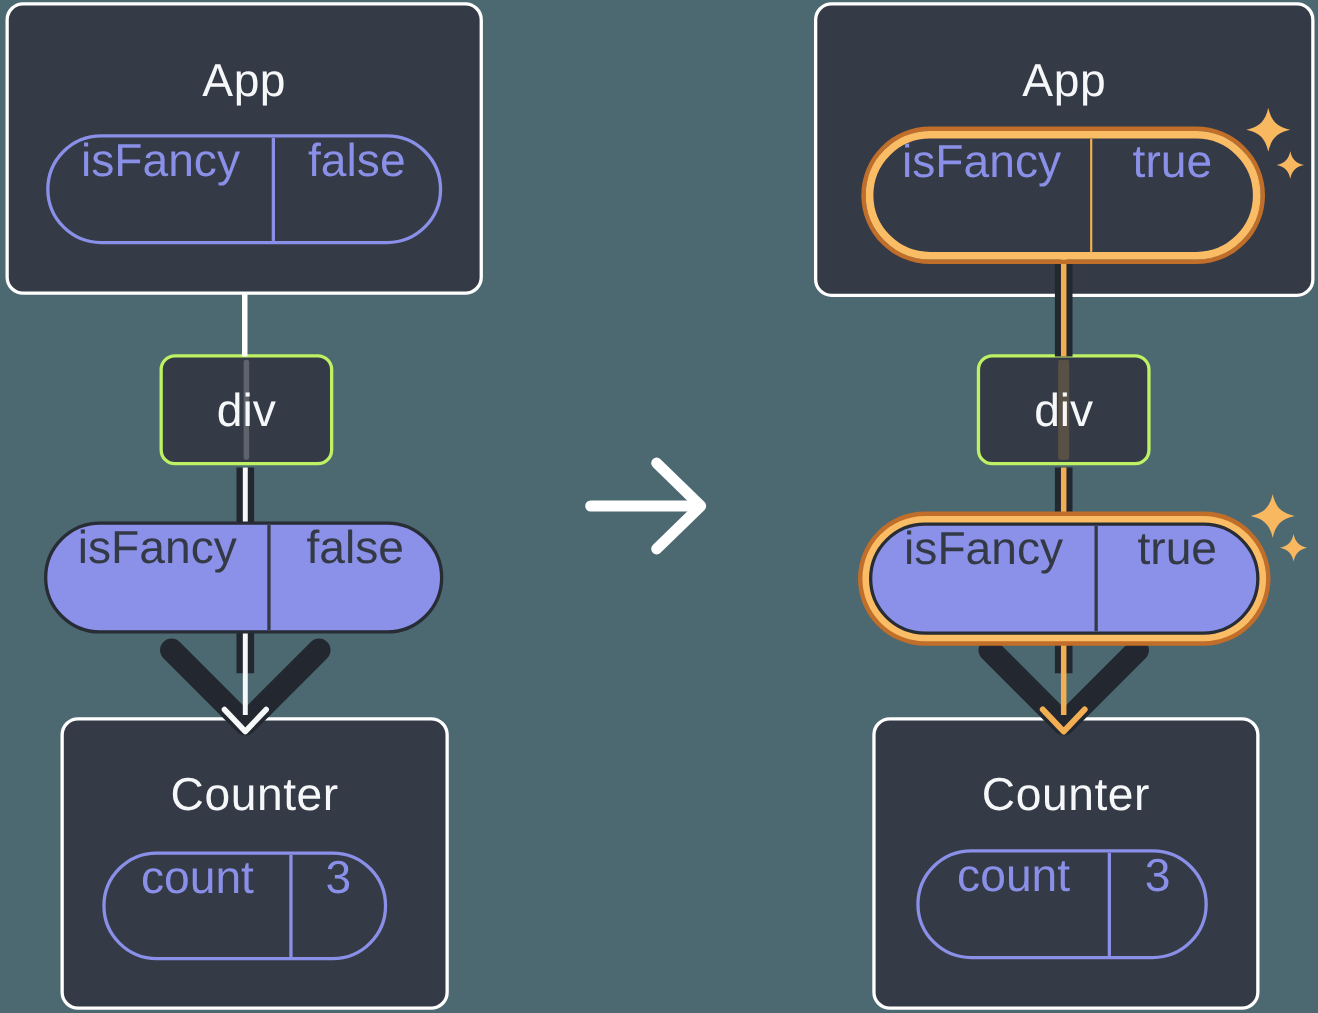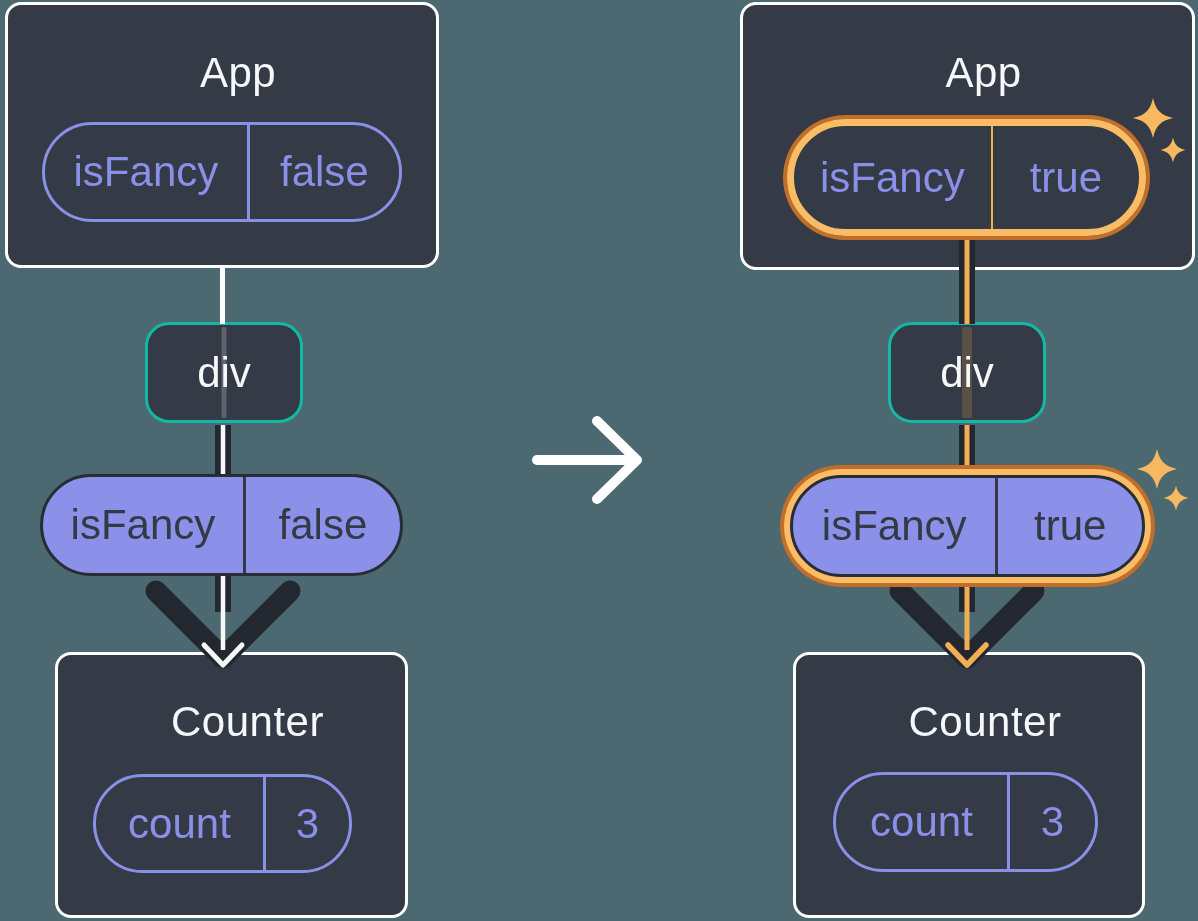--- a/index.html
+++ b/index.html
@@ -8,24 +8,24 @@
     background:#4C6870;
     font-family:"Liberation Sans","DejaVu Sans",sans-serif;
   }
   .card{
     position:absolute;background:#343A46;border:3px solid #FFFFFF;
     border-radius:16px;box-sizing:border-box;z-index:1;
   }
   .card-title{
     position:absolute;left:0;width:100%;text-align:center;
     color:#F6F7F9;font-size:42px;font-weight:500;letter-spacing:0.5px;
-    z-index:2;line-height:1;padding-left:16px;
+    z-index:2;line-height:1;
   }
   .pill{
-    position:absolute;display:flex;align-items:center;box-sizing:border-box;
+    position:absolute;display:flex;align-items:flex-start;box-sizing:border-box;
     border-radius:70px;z-index:10;overflow:hidden;
   }
   .pill .cell{
     display:flex;align-items:center;justify-content:center;
     font-size:42px;line-height:1;white-space:nowrap;
   }
   .pill .grow{flex:1 1 0;}
   .pill .divider{width:3px;align-self:stretch;}
   .pill-outline{border:3px solid #8A90E8;color:#8A90E8;background:transparent;}
   .pill-outline .divider{background:#8A90E8;}
@@ -34,22 +34,22 @@
   .ring-solid{
     box-shadow:0 0 0 6px #FABC64, 0 0 0 10px #C06E29;
   }
   .pill-orange-outline{
     border:7px solid #FABC64;color:#8A90E8;background:transparent;
     box-shadow:0 0 0 4px #C06E29;
   }
   .pill-orange-outline .divider{background:#F2AE52;width:2px;}
   .bold{font-weight:400;}
   .divbox{
-    position:absolute;background:#343A46;border:3px solid #14b8a6;
-    border-radius:24px;box-sizing:border-box;z-index:3;text-align:right;
+    position:absolute;background:#343A46;border:3px solid #bef264;
+    border-radius:14px;box-sizing:border-box;z-index:3;text-align:right;
   }
   .divbox .label{
     position:absolute;left:0;top:0;width:100%;height:100%;
     display:flex;align-items:center;justify-content:center;
     color:#F6F7F9;font-size:42px;font-weight:500;z-index:2;
   }
   .strip{
     position:absolute;left:50%;transform:translateX(-50%);top:2px;bottom:2px;
     z-index:1;border-radius:2px;
   }

